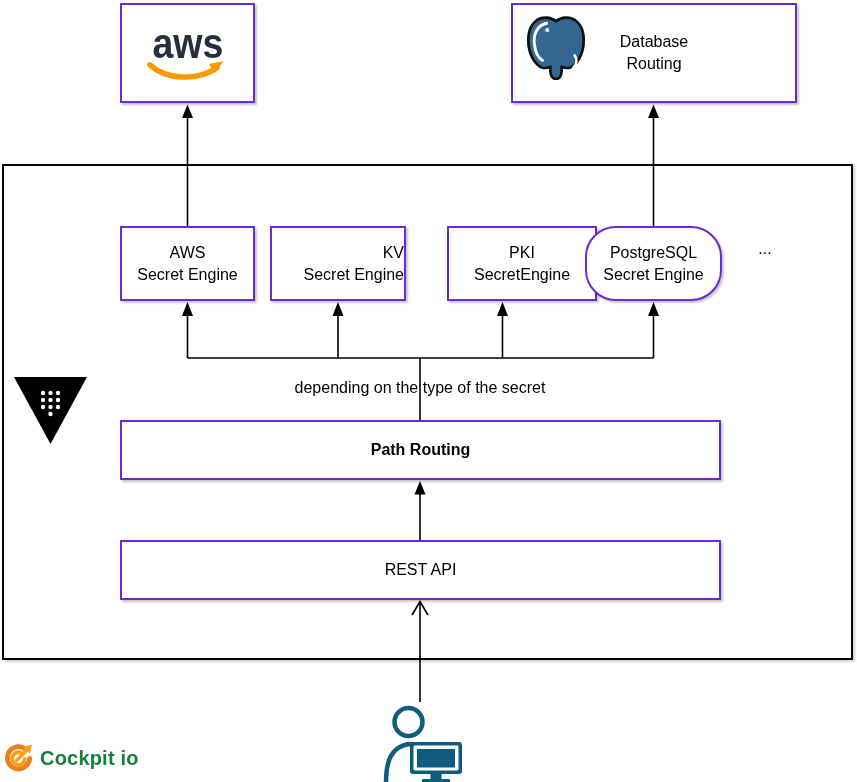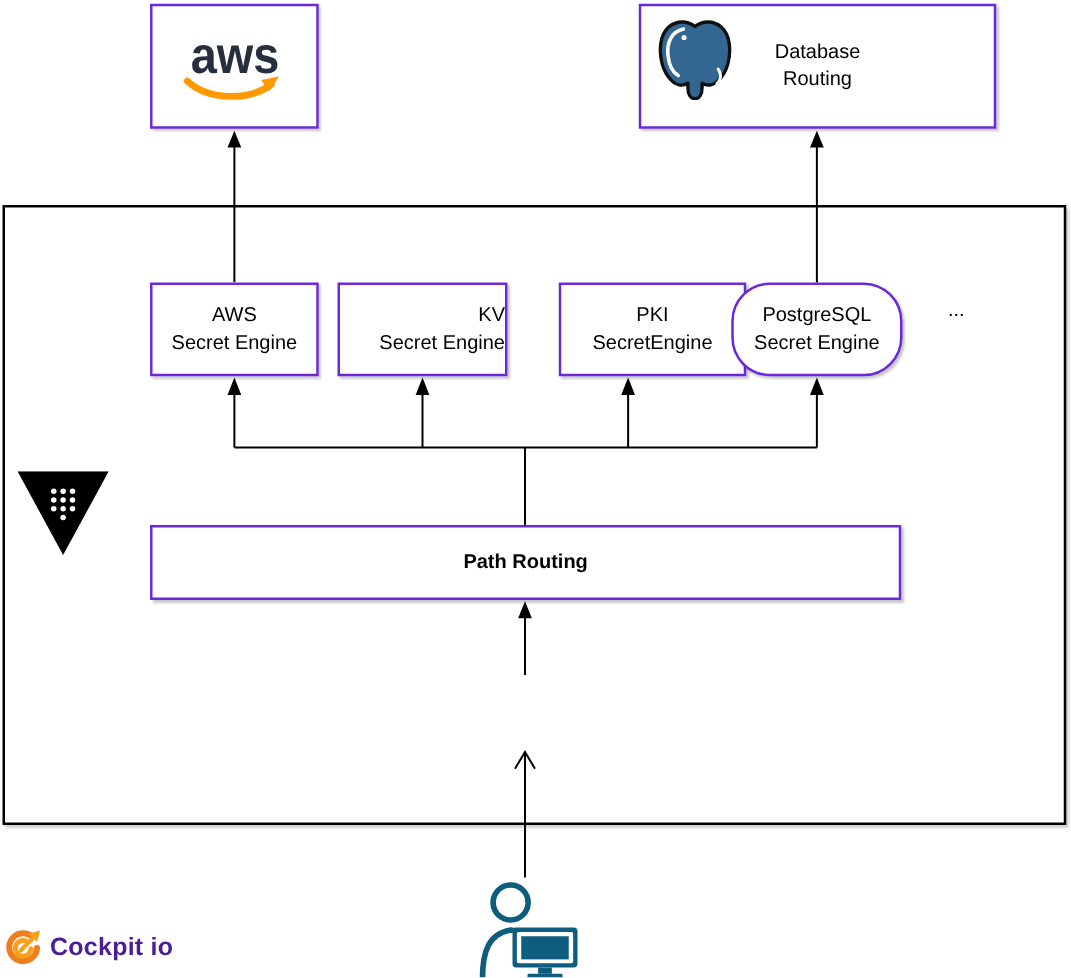--- a/index.html
+++ b/index.html
@@ -32,21 +32,21 @@
   .eng3{left:585px;width:137px;border-radius:31px;}
   .ellipsis{position:absolute;left:745px;top:240px;width:40px;text-align:center;font-size:16px;z-index:3;}
   .branch-label{position:absolute;left:170px;top:379px;width:500px;text-align:center;font-size:16px;z-index:3;background:transparent;}
   .path-routing{left:120px;top:420px;width:601px;height:60px;font-weight:bold;}
   .rest-api{left:120px;top:540px;width:601px;height:60px;}
   .vault-logo{position:absolute;left:14px;top:377px;width:73px;height:67px;z-index:3;}
   .person-icon{position:absolute;left:383px;top:699px;width:80px;height:84px;z-index:3;}
   .aws-logo{width:119px;height:88px;}
   .cockpit{position:absolute;left:3px;top:741px;height:34px;display:flex;align-items:center;z-index:3;}
   .cockpit-icon{width:31px;height:31px;}
-  .cockpit-text{margin-left:6px;font-size:20px;font-weight:bold;color:#4c1d95;letter-spacing:.2px;}
+  .cockpit-text{margin-left:6px;font-size:20px;font-weight:bold;color:#15803d;letter-spacing:.2px;}
 </style>
 </head>
 <body>
 
 <div class="canvas">
 
   <div class="container-box"></div>
 
   <svg class="wires" width="857" height="782" viewBox="0 0 857 782">
 
@@ -122,23 +122,27 @@
       <circle cx="29" cy="23" r="2.2"></circle>
         <circle cx="36.5" cy="23" r="2.2"></circle>
         <circle cx="44" cy="23" r="2.2"></circle>
       <circle cx="29" cy="30" r="2.2"></circle>
         <circle cx="36.5" cy="30" r="2.2"></circle>
         <circle cx="44" cy="30" r="2.2"></circle>
       <circle cx="36.5" cy="37" r="2.2"></circle>
     </g>
   </svg>
 
+  <div class="branch-label">depending on the type of the secret</div>
 
   <div class="box path-routing">
     <div>Path Routing</div>
+  </div>
+  <div class="box rest-api">
+    <div>REST API</div>
   </div>
 
   <svg class="person-icon" viewBox="0 0 80 84">
     <circle cx="25.5" cy="23" r="14" fill="none" stroke="#0E5D7E" stroke-width="4.5"></circle>
     <path d="M3,84 C3,62 8,48 25.5,45 C38,46.5 45,52 48,60" fill="none" stroke="#0E5D7E" stroke-width="4.5"></path>
     <g>
       <rect x="27" y="43" width="52" height="32" rx="3" fill="#0E5D7E"></rect>
       <rect x="30.5" y="46.5" width="45" height="25" rx="1.5" fill="#ffffff"></rect>
       <rect x="34" y="50" width="38" height="18.5" fill="#0E5D7E"></rect>
       <rect x="47.5" y="75" width="11" height="5" fill="#0E5D7E"></rect>

